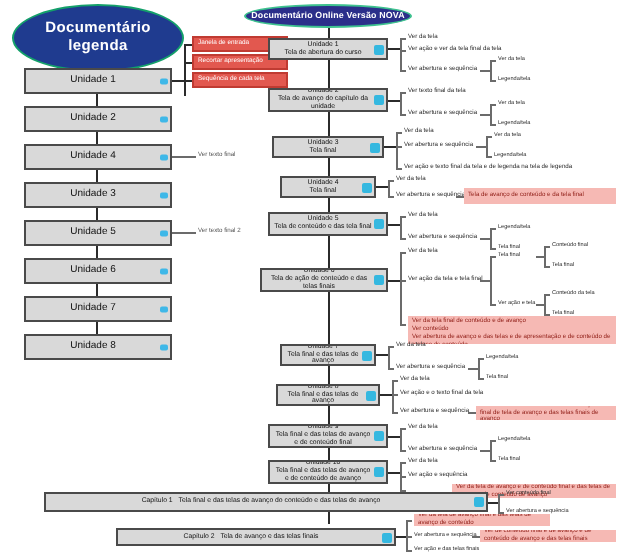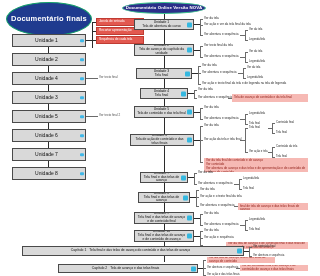--- a/index.html
+++ b/index.html
@@ -80,21 +80,21 @@
     line-height:1.1;white-space:nowrap;
   }
   .leaf.gray{color:#555;}
   .leaf.small{font-size:2.8px;}
 </style>
 </head>
 <body>
 
 <div class="canvas">
 
-  <div class="ellipse ellipse-left">Documentário finais</div>
+  <div class="ellipse ellipse-left">Documentário legenda</div>
 
   <div class="vline" style="left:48px;top:36px;height:132px;"></div>
 
   <div class="box box-left" style="top:34px;">
     <span>Unidade 1</span>
     <span class="marker sm"></span>
   </div>
   <div class="box box-left" style="top:53px;">
     <span>Unidade 2</span>
     <span class="marker sm"></span>

